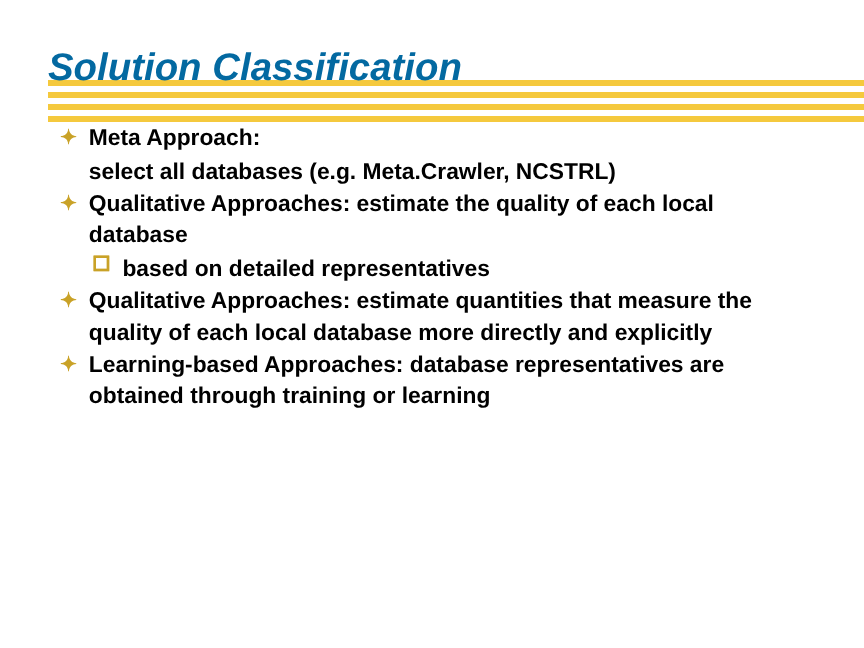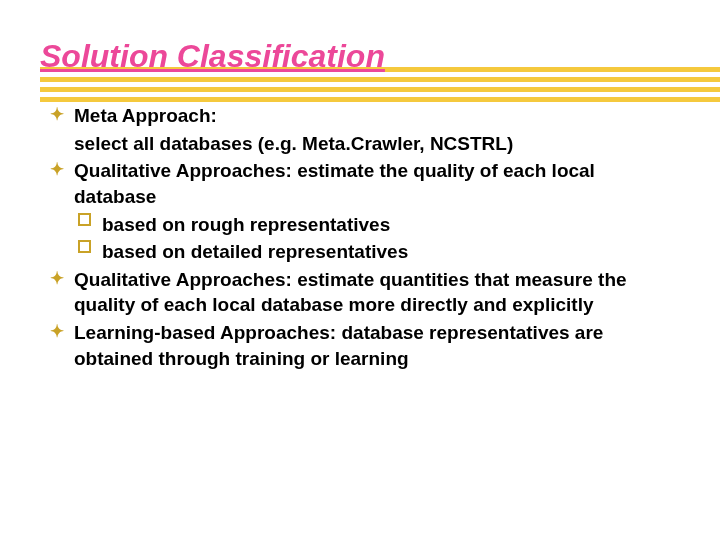--- a/index.html
+++ b/index.html
@@ -18,25 +18,24 @@
     height: 100%;
   }
   .title-wrap {
     position: relative;
     margin-bottom: 28px;
   }
   .title {
     font-size: 32px;
     font-weight: bold;
     font-style: italic;
-    color: #ec4899;
+    color: #0369a1;
     position: relative;
     z-index: 2;
     padding-left: 0;
-    text-decoration: underline;
   }
   .stripes {
     position: absolute;
     left: 0;
     right: -40px;
     top: 24px;
     height: 40px;
     z-index: 1;
     overflow: hidden;
   }
@@ -103,21 +102,20 @@
     </div>
     <div class="cont">select all databases (e.g. Meta.Crawler, NCSTRL)</div>
 
     <div class="item-l1">
       <span class="bullet-z">✦</span>
       <span>Qualitative Approaches: </span><span>estimate the quality of each local database</span>
     </div>
 
     <div class="item-l2">
       <span class="bullet-y"></span>
-      <span>based on rough representatives</span>
     </div>
     <div class="item-l2">
       <span class="bullet-y"></span>
       <span>based on detailed representatives</span>
     </div>
 
     <div class="item-l1">
       <span class="bullet-z">✦</span>
       <span>Qualitative Approaches: </span><span>estimate quantities that measure the quality of each local database more directly and explicitly</span>
     </div>

